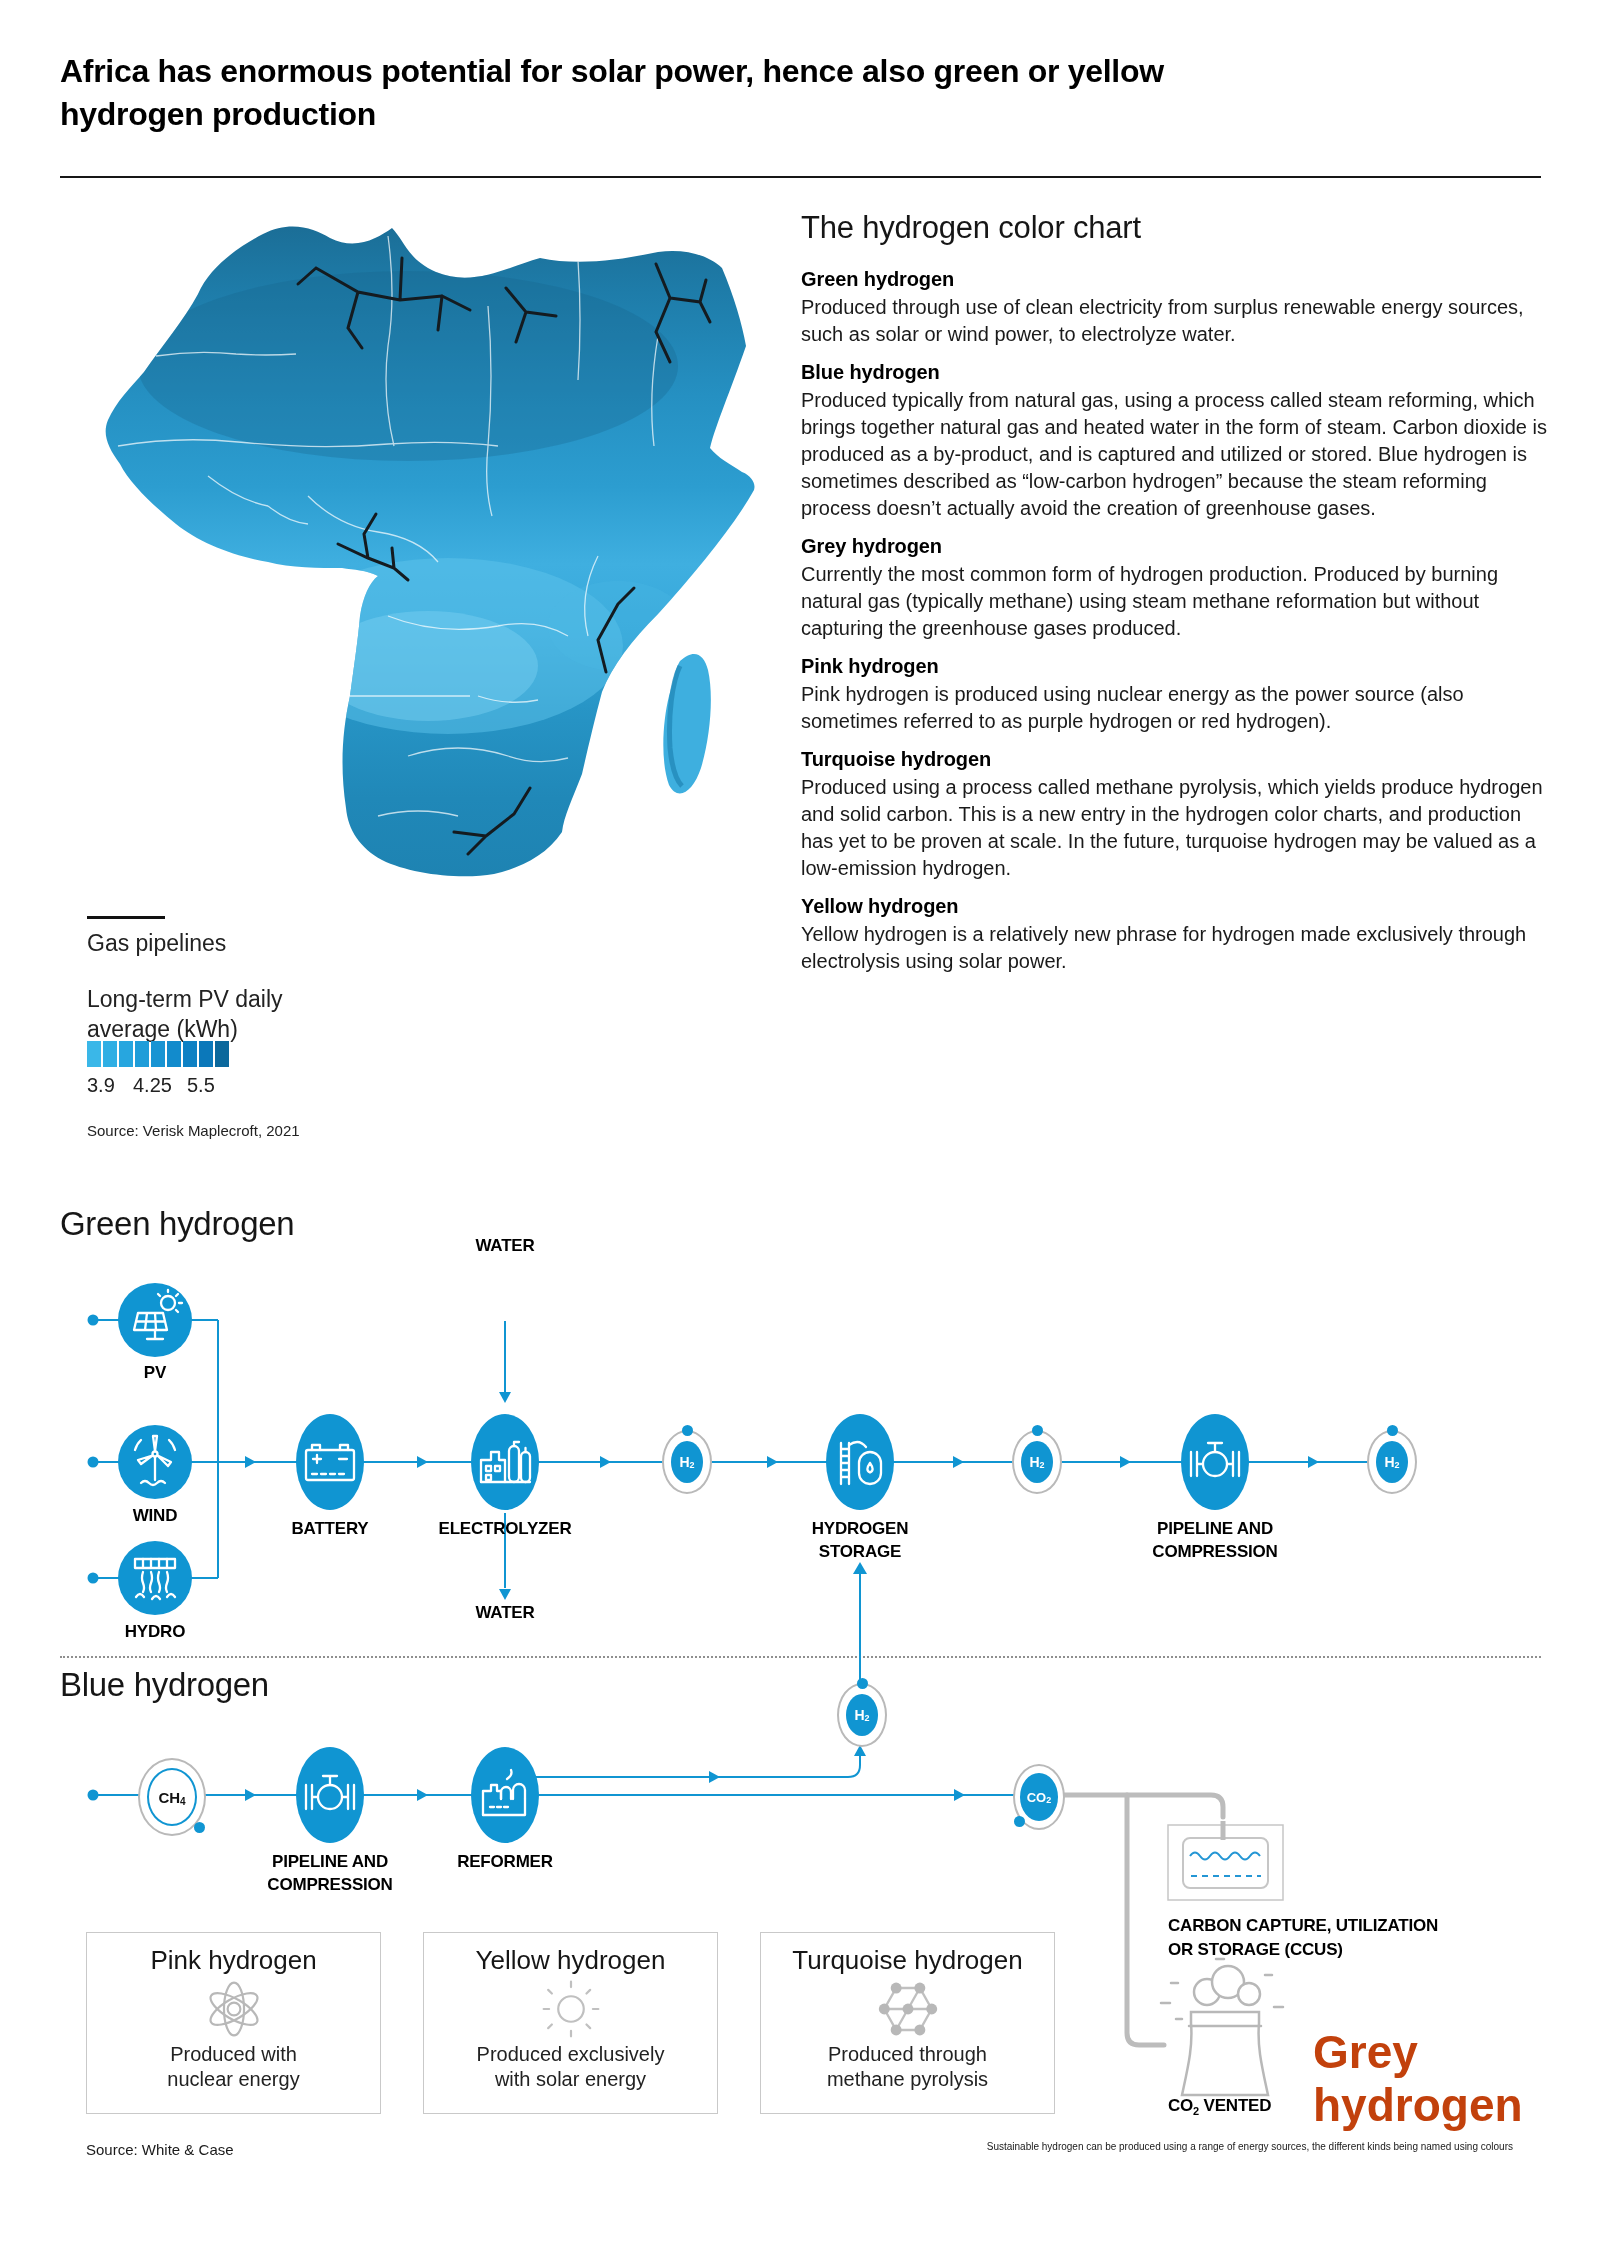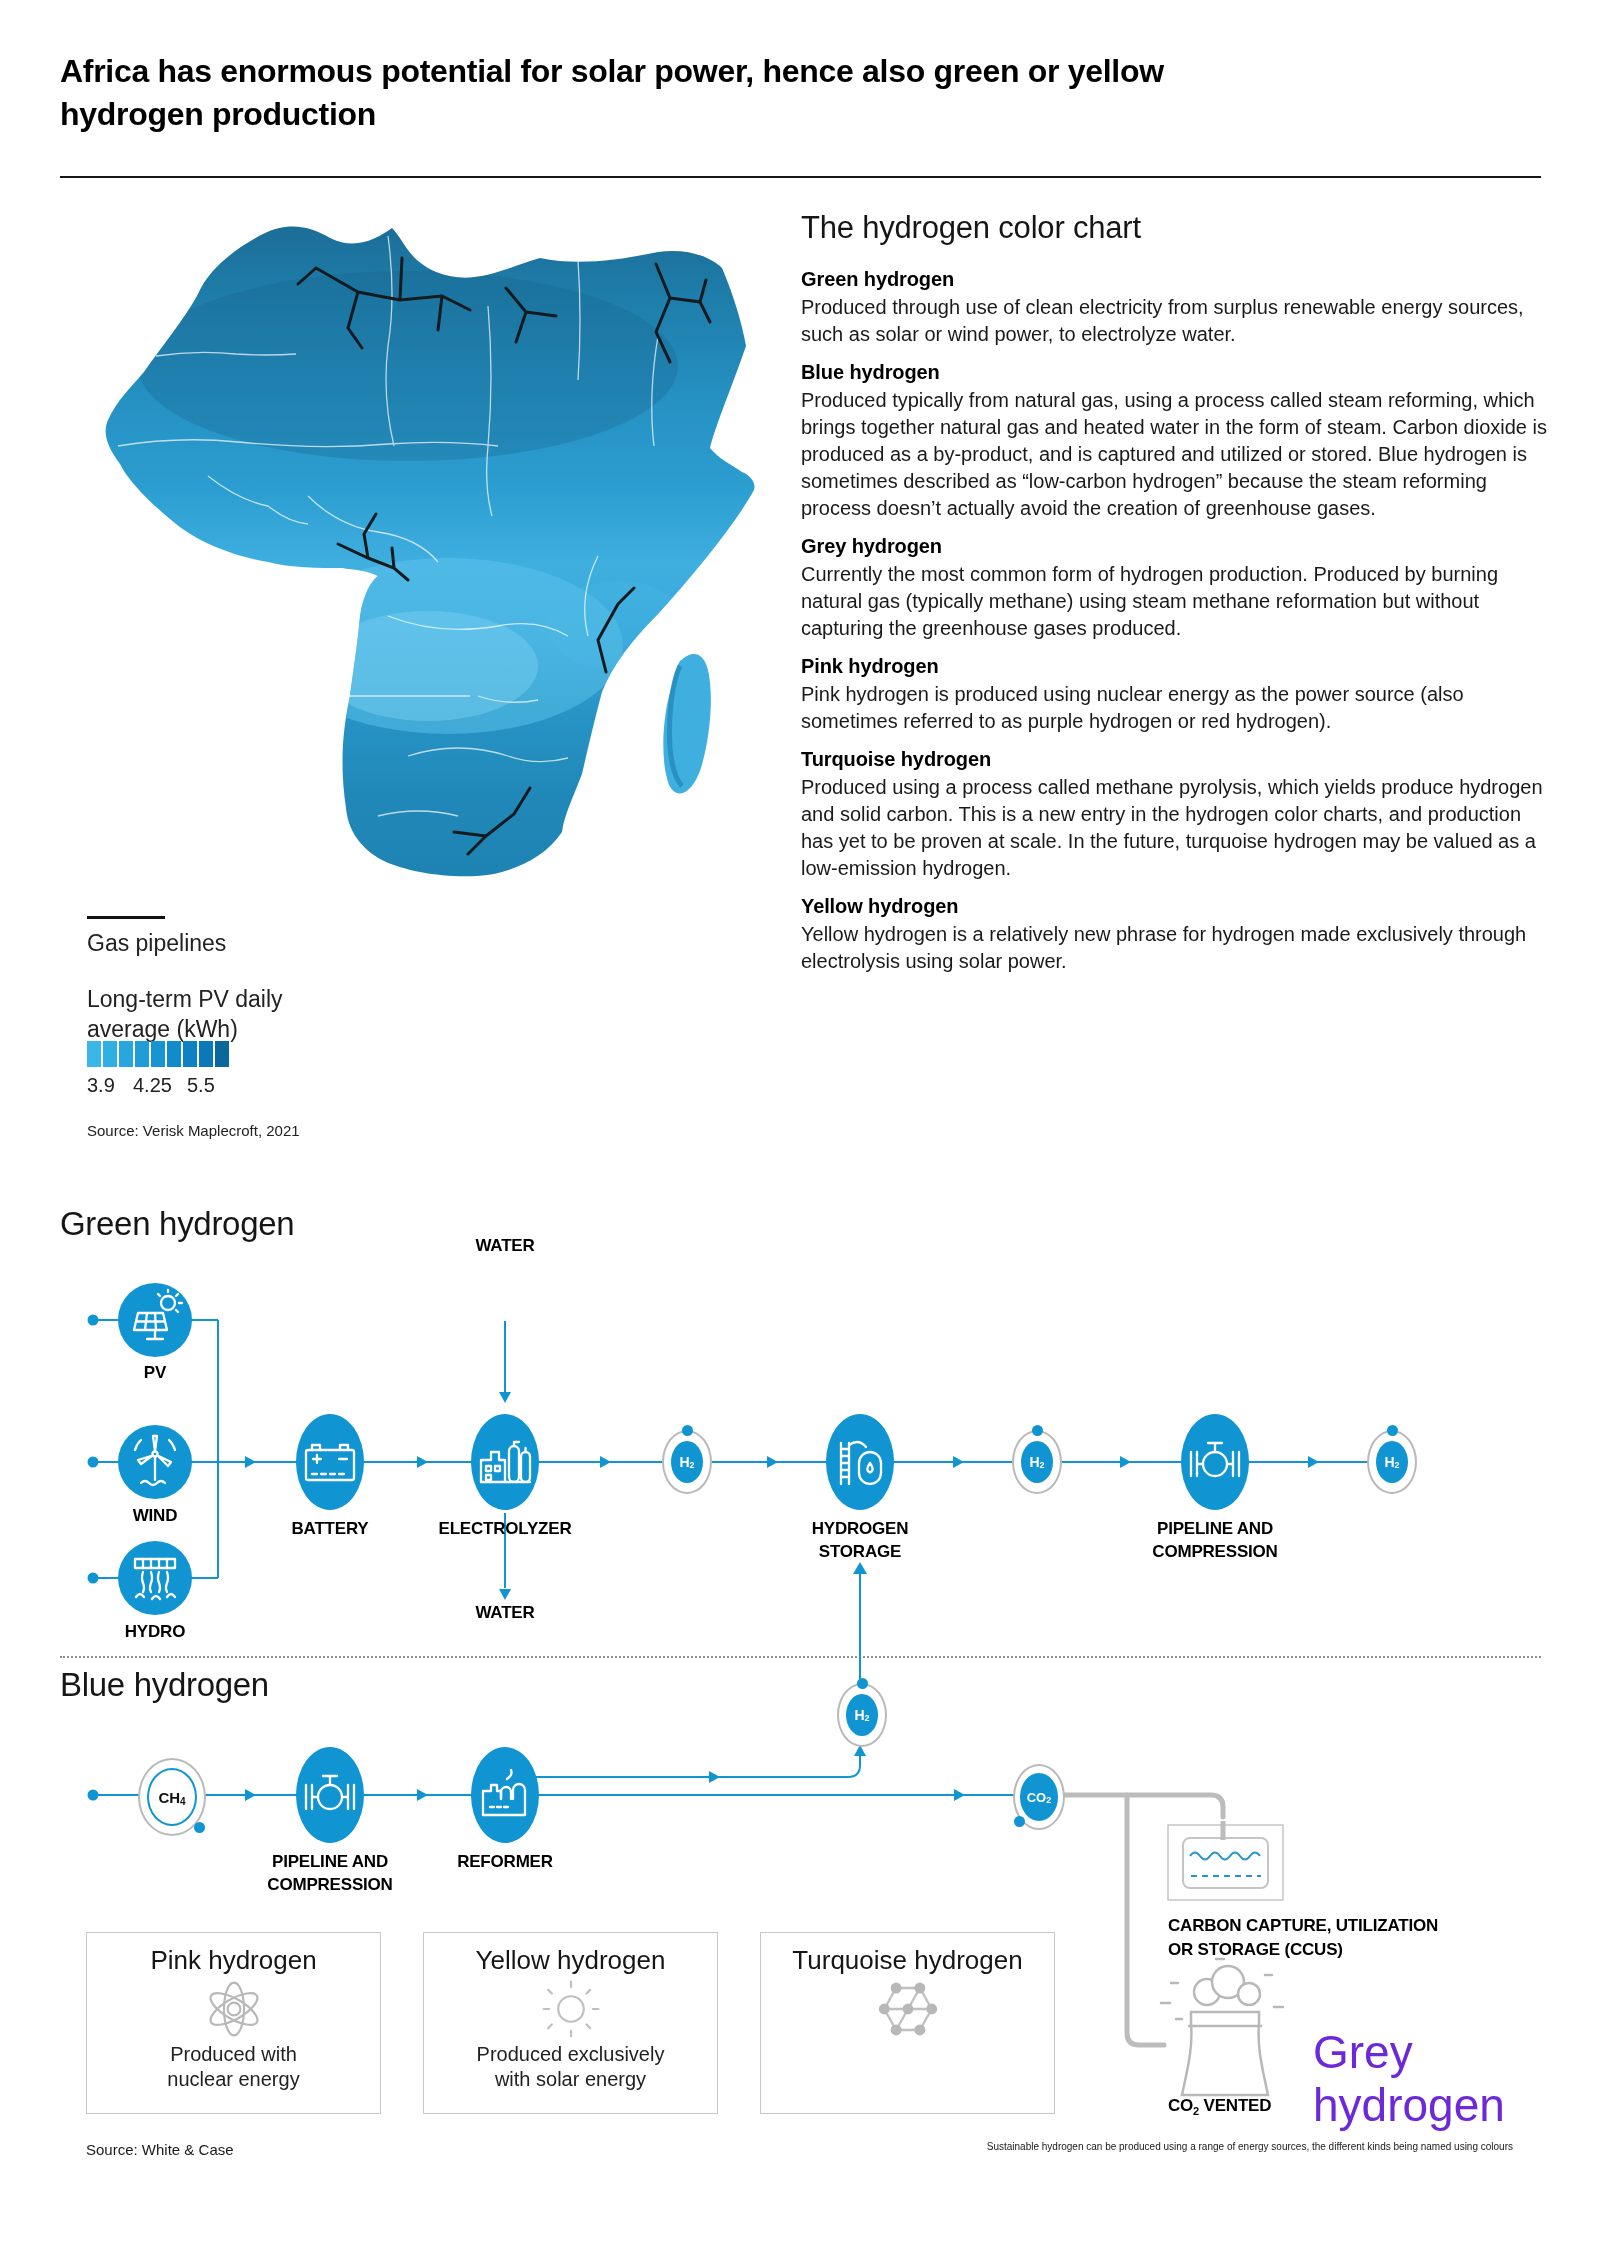--- a/index.html
+++ b/index.html
@@ -47,21 +47,21 @@
   .dot-br{right:-1px;bottom:1px;}
   .dot-bl{left:-1px;bottom:1px;}
 
   .lbl{position:absolute;font-weight:bold;font-size:17px;line-height:23px;text-align:center;letter-spacing:-0.2px;color:#000;white-space:pre-line;z-index:4;}
   .lbl-left{text-align:left;}
 
   
   .box{position:absolute;top:1932px;width:293px;height:180px;border:1.5px solid #c9c9c9;background:#fff;text-align:center;z-index:4;}
   .box h4{font-size:26px;font-weight:400;margin:12px 0 2px 0;color:#161616;}
   .box .desc{font-size:20px;line-height:25px;color:#222;white-space:pre-line;margin-top:2px;}
-  .grey-h{left:1313px;top:2026px;font-size:46px;line-height:53px;font-weight:400;color:#6d28d9;white-space:pre-line;z-index:4;}
+  .grey-h{left:1313px;top:2026px;font-size:46px;line-height:53px;font-weight:700;color:#c2410c;white-space:pre-line;z-index:4;}
   .footer-src{left:86px;top:2141px;font-size:15px;color:#1a1a1a;}
   .caption{left:640px;top:2141px;width:873px;text-align:right;font-size:10px;color:#1a1a1a;}
 
   svg{display:block;}
 </style>
 </head>
 <body>
 
 <div class="page">
 
@@ -408,18 +408,20 @@
       <g fill="#b8b8b8" stroke="none">
         <circle cx="62" cy="34" r="6"></circle>
           <circle cx="49" cy="11" r="6"></circle>
           <circle cx="23" cy="11" r="6"></circle>
         <circle cx="10" cy="34" r="6"></circle>
           <circle cx="23" cy="57" r="6"></circle>
           <circle cx="49" cy="57" r="6"></circle>
         <circle cx="36" cy="34" r="6"></circle>
       </g>
     </svg>
+    <div class="desc">Produced through
+methane pyrolysis</div>
   </div>
 
   <div class="abs footer-src">Source: White &amp; Case</div>
   <div class="abs caption">Sustainable hydrogen can be produced using a range of energy sources, the different kinds being named using colours</div>
 
 </div>
 
 </body></html>

